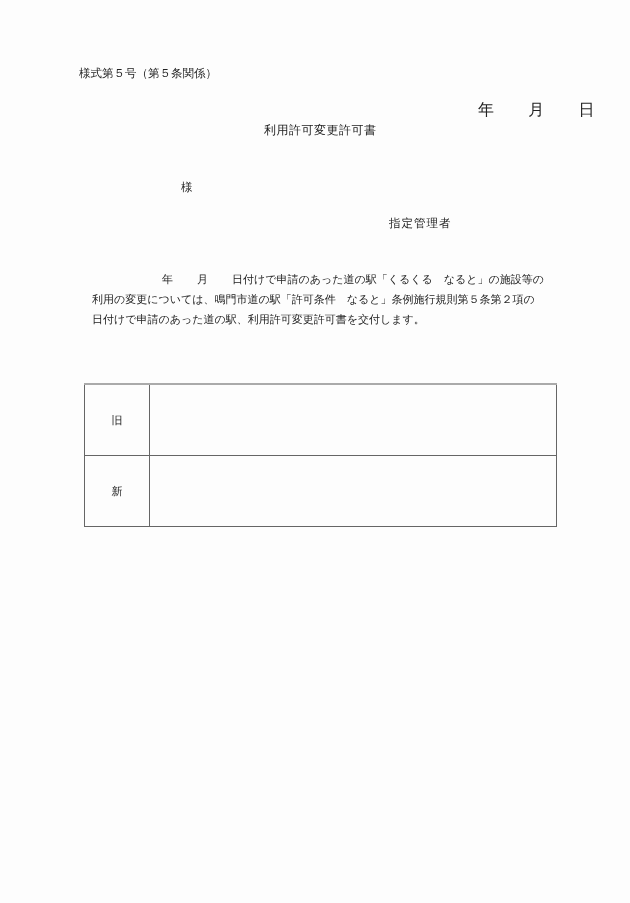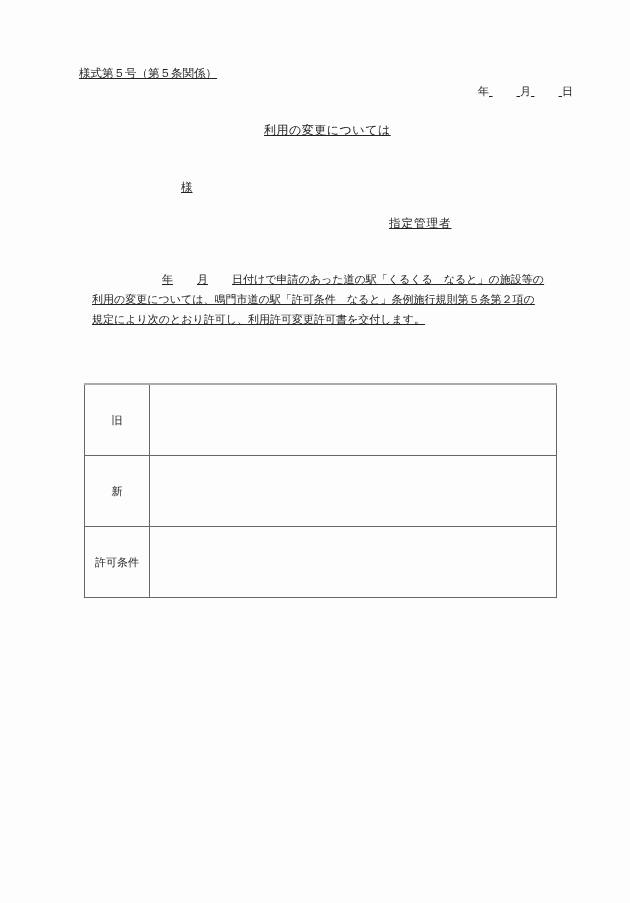--- a/index.html
+++ b/index.html
@@ -1,23 +1,23 @@
 <!DOCTYPE html>
 <html><head>
   <meta charset="utf-8">
   <style>
     html, body { margin: 0; padding: 0; }
     body {
       width: 630px; height: 903px; background: #fdfdfd; position: relative;
       font-family: "DejaVu Serif", "Liberation Serif", serif; color: #222;
       font-size: 11px; overflow: hidden;
     }
-    .abs { position: absolute; white-space: nowrap; text-decoration: underline; }
+    .abs { position: absolute; white-space: nowrap; }
     #form-number { left: 79px; top: 66px; font-size: 11.5px; }
-    #date-line { left: 478px; top: 84px; font-size: 11px; }
+    #date-line { left: 478px; top: 100px; font-size: 16px; }
     #date-line span { display: inline-block; }
     #doc-title { left: 264px; top: 122px; font-size: 12px; letter-spacing: 0.5px; }
     #addressee { left: 181px; top: 180px; font-size: 11.5px; }
     #issuer { left: 389px; top: 216px; font-size: 11.5px; letter-spacing: 1px; }
     #body-text { left: 92px; top: 270px; width: 500px; font-size: 11px; line-height: 20px; }
     #body-text .line { display: block; white-space: nowrap; }
     #change-table {
       position: absolute; left: 84px; top: 383px; width: 473px;
       border-collapse: collapse; table-layout: fixed;
     }
@@ -33,42 +33,38 @@
 <div class="abs" id="form-number">様式第５号（第５条関係）</div>
 
 <div class="abs" id="date-line">
   <span>年</span>
   <span style="width:24px"></span>
   <span>月</span>
   <span style="width:24px"></span>
   <span>日</span>
 </div>
 
-<div class="abs" id="doc-title">利用の変更については</div>
+<div class="abs" id="doc-title">利用許可変更許可書</div>
 
 <div class="abs" id="addressee">様</div>
 
 <div class="abs" id="issuer">指定管理者</div>
 
 <div class="abs" id="body-text">
   <span class="line">
     <span style="display:inline-block;width:70px"></span><span>年</span><span style="display:inline-block;width:24px"></span><span>月</span><span style="display:inline-block;width:24px"></span><span>日付けで申請のあった道の駅「くるくる　なると」の施設等の</span>
   </span>
   <span class="line">利用の変更については、鳴門市道の駅「許可条件　なると」条例施行規則第５条第２項の</span>
-  <span class="line">規定により次のとおり許可し、利用許可変更許可書を交付します。</span>
+  <span class="line">日付けで申請のあった道の駅、利用許可変更許可書を交付します。</span>
 </div>
 
 <table id="change-table">
   <tbody>
       <tr>
     <td class="label">旧</td>
     <td></td>
   </tr>
   <tr>
     <td class="label">新</td>
     <td></td>
   </tr>
-  <tr>
-    <td class="label">許可条件</td>
-    <td></td>
-  </tr>
 </tbody>
   </table>
 
 </body></html>

